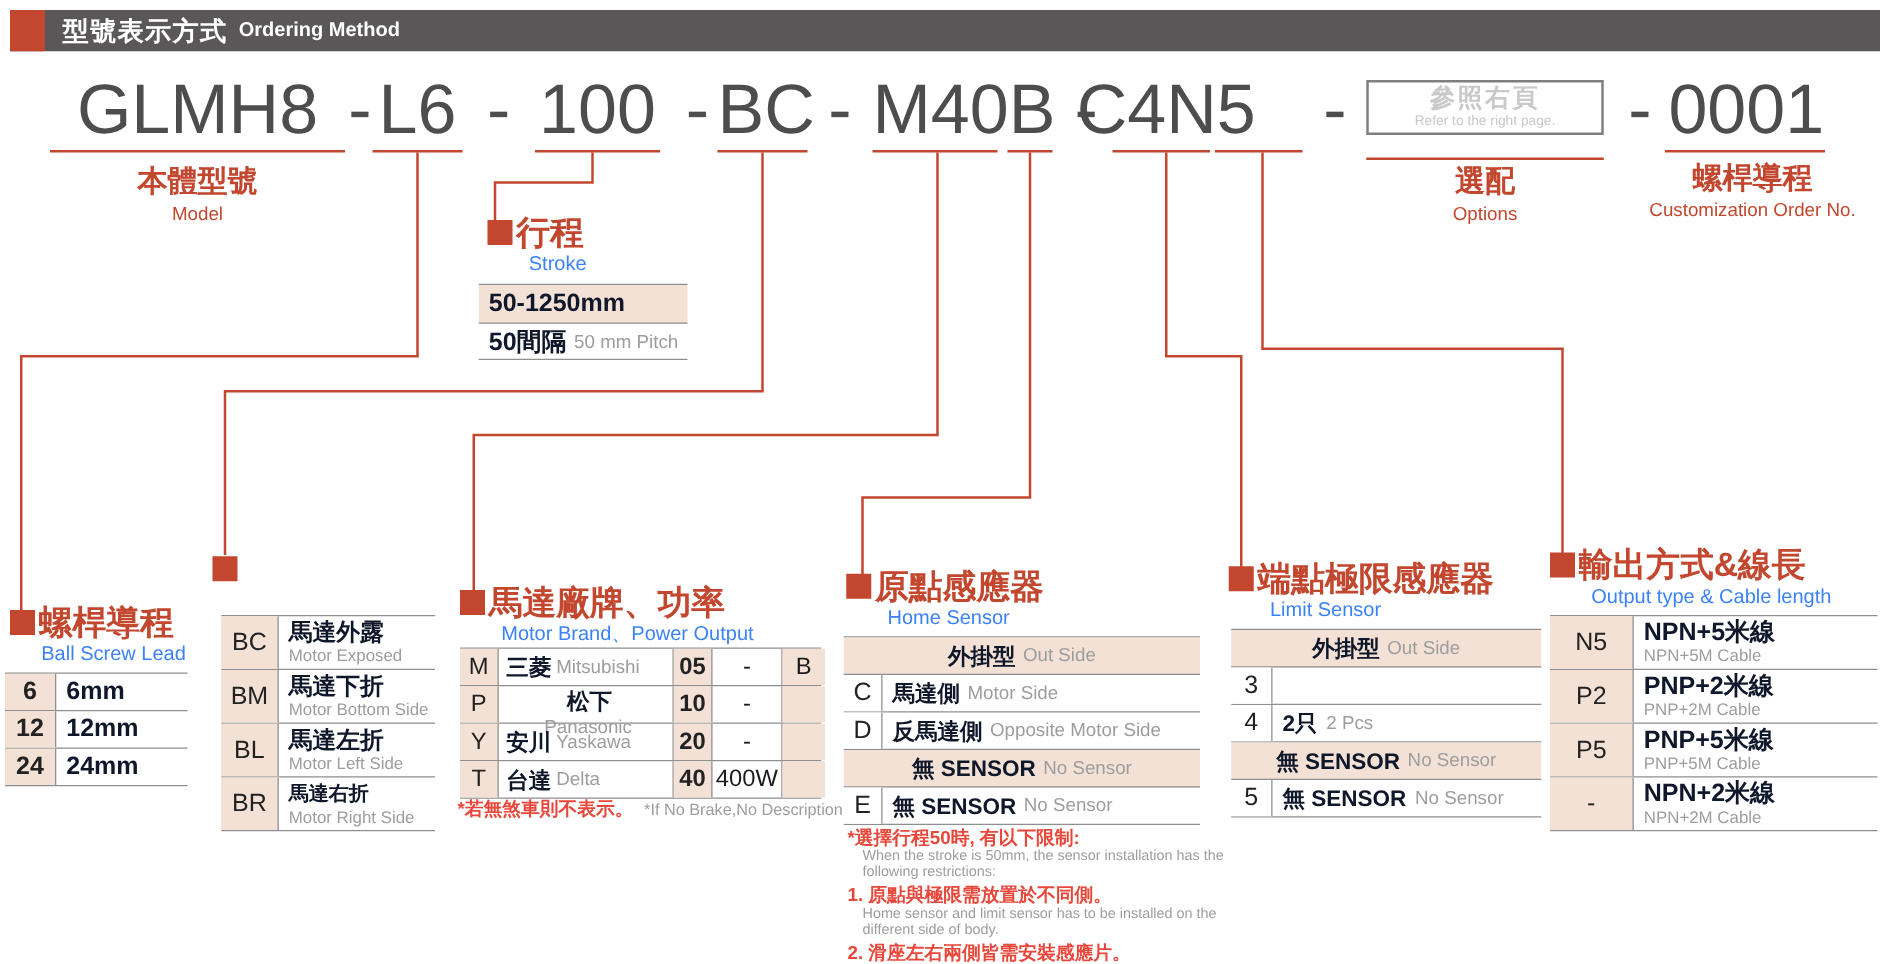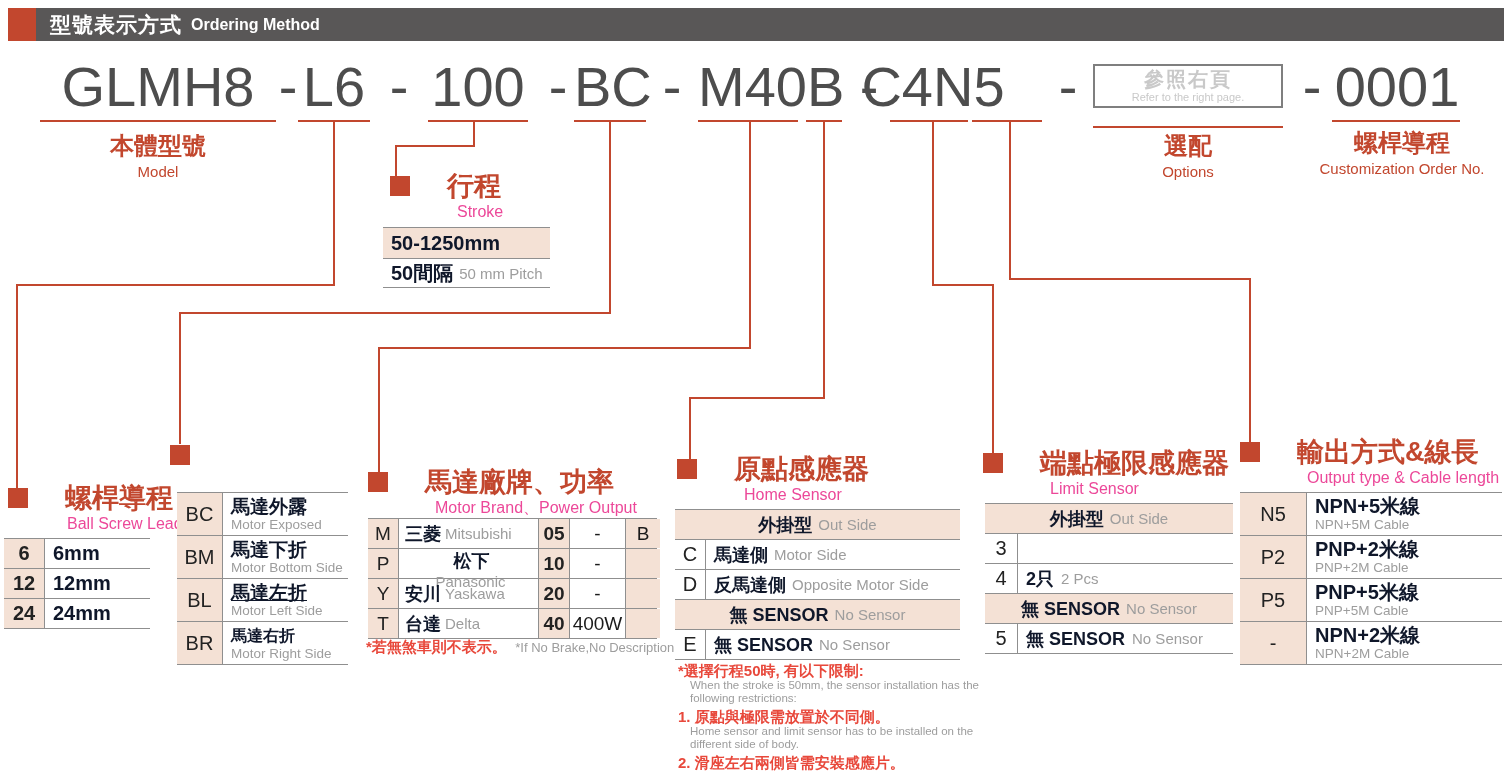--- a/index.html
+++ b/index.html
@@ -16,25 +16,25 @@
   .uline{position:absolute;top:120px;height:2px;background:#C2472E;}
   .optbox{position:absolute;left:1093px;top:64px;width:186px;height:40px;border:2px solid #7F7F7F;
           text-align:center;color:#C9C9C9;}
   .optbox .bz{font-size:20px;font-weight:bold;line-height:24px;margin-top:1px;letter-spacing:2px;}
   .optbox .be{font-size:11px;line-height:12px;}
   
   .seclabel{position:absolute;text-align:center;color:#C2472E;}
   .seclabel .zh{font-size:24px;font-weight:bold;line-height:26px;}
   .seclabel .en{font-size:15px;line-height:17px;margin-top:4px;}
   
-  .sechead{position:absolute;display:flex;gap:34px;}
+  .sechead{position:absolute;display:flex;}
   .sechead .sq{width:20px;height:20px;background:#C2472E;flex:none;margin-top:4px;}
   .sechead .tcol{margin-left:3px;}
   .sechead .tzh{font-size:27px;font-weight:bold;color:#C2472E;line-height:28px;white-space:nowrap;}
-  .sechead .ten{font-size:16px;color:#ec4899;line-height:18px;margin-top:3px;margin-left:10px;white-space:nowrap;}
+  .sechead .ten{font-size:16px;color:#3b82f6;line-height:18px;margin-top:3px;margin-left:10px;white-space:nowrap;}
   
   .tbl{position:absolute;border-top:1px solid #8F8F8F;}
   .trow{display:flex;border-bottom:1px solid #8F8F8F;align-items:stretch;}
   .ccode{background:#F4E1D5;display:flex;align-items:center;justify-content:center;
          border-right:1px solid #8F8F8F;font-size:20px;color:#222;flex:none;}
   .ccode-w{background:#fff;}
   .cbody{display:flex;align-items:center;padding-left:8px;flex:1;min-width:0;}
   .zh-b{font-weight:bold;color:#0f172a;white-space:nowrap;}
   .en-g{color:#9D9D9D;white-space:nowrap;}
   .grouprow{background:#F4E1D5;display:flex;align-items:center;justify-content:center;
@@ -175,21 +175,21 @@
     <div class="trow" style="height:42px;">
       <div class="ccode" style="width:45px;">BM</div>
       <div class="stack">
         <span class="zh-b" style="font-size:19px;line-height:20px;">馬達下折</span>
         <span class="en-g" style="font-size:13.5px;line-height:15px;">Motor Bottom Side</span>
       </div>
     </div>
     <div class="trow" style="height:42px;">
       <div class="ccode" style="width:45px;">BL</div>
       <div class="stack">
-        <span class="zh-b" style="font-size:19px;line-height:20px;text-decoration:underline;">馬達左折</span>
+        <span class="zh-b" style="font-size:19px;line-height:20px;">馬達左折</span>
         <span class="en-g" style="font-size:13.5px;line-height:15px;">Motor Left Side</span>
       </div>
     </div>
     <div class="trow" style="height:42px;">
       <div class="ccode" style="width:45px;">BR</div>
       <div class="stack">
         <span class="zh-b" style="font-size:16px;line-height:20px;">馬達右折</span>
         <span class="en-g" style="font-size:13.5px;line-height:15px;">Motor Right Side</span>
       </div>
     </div>

